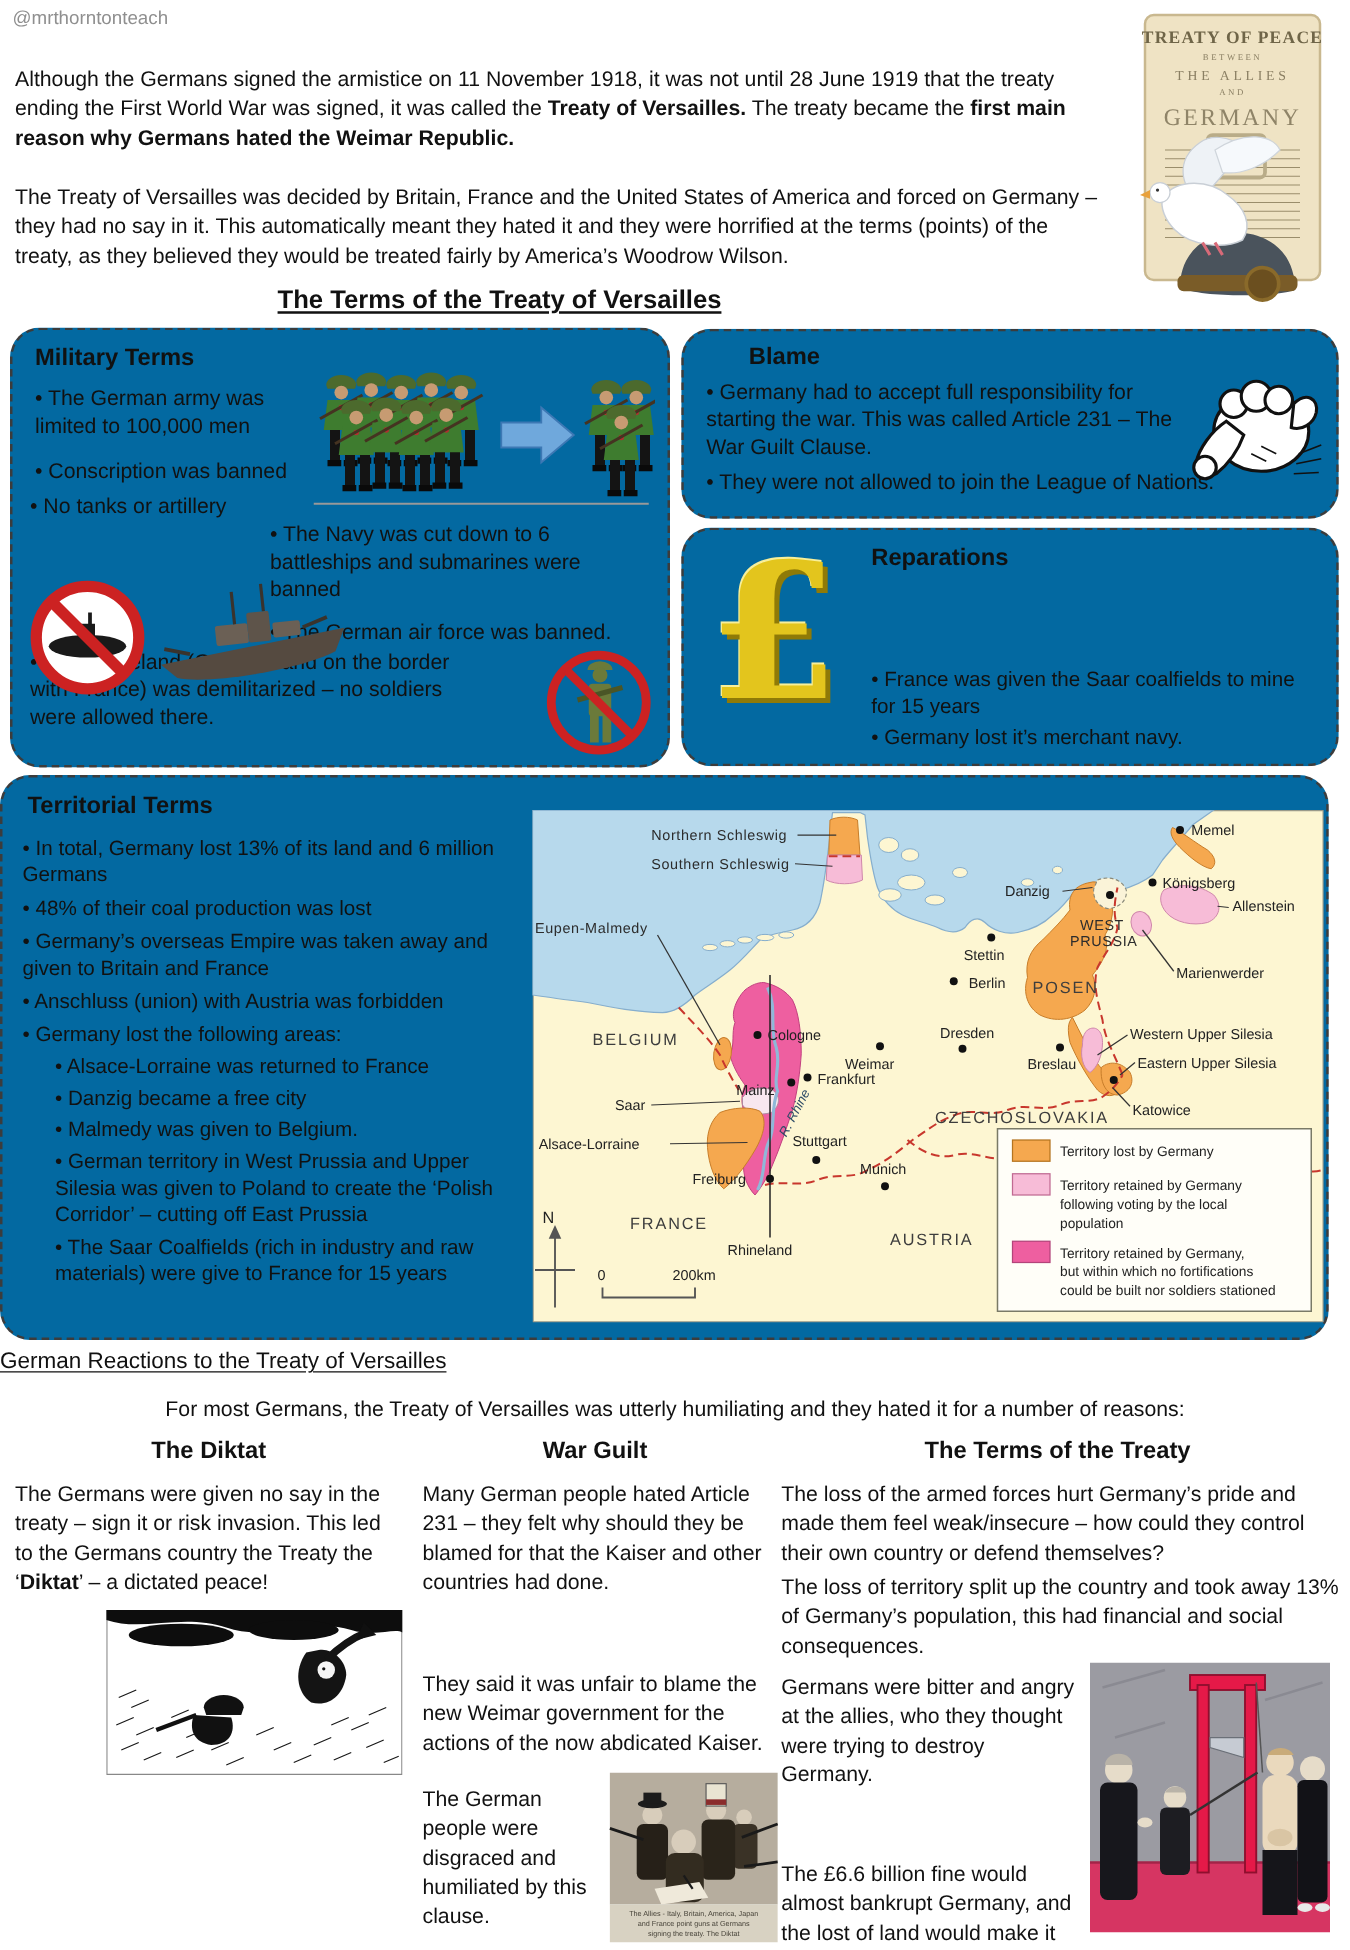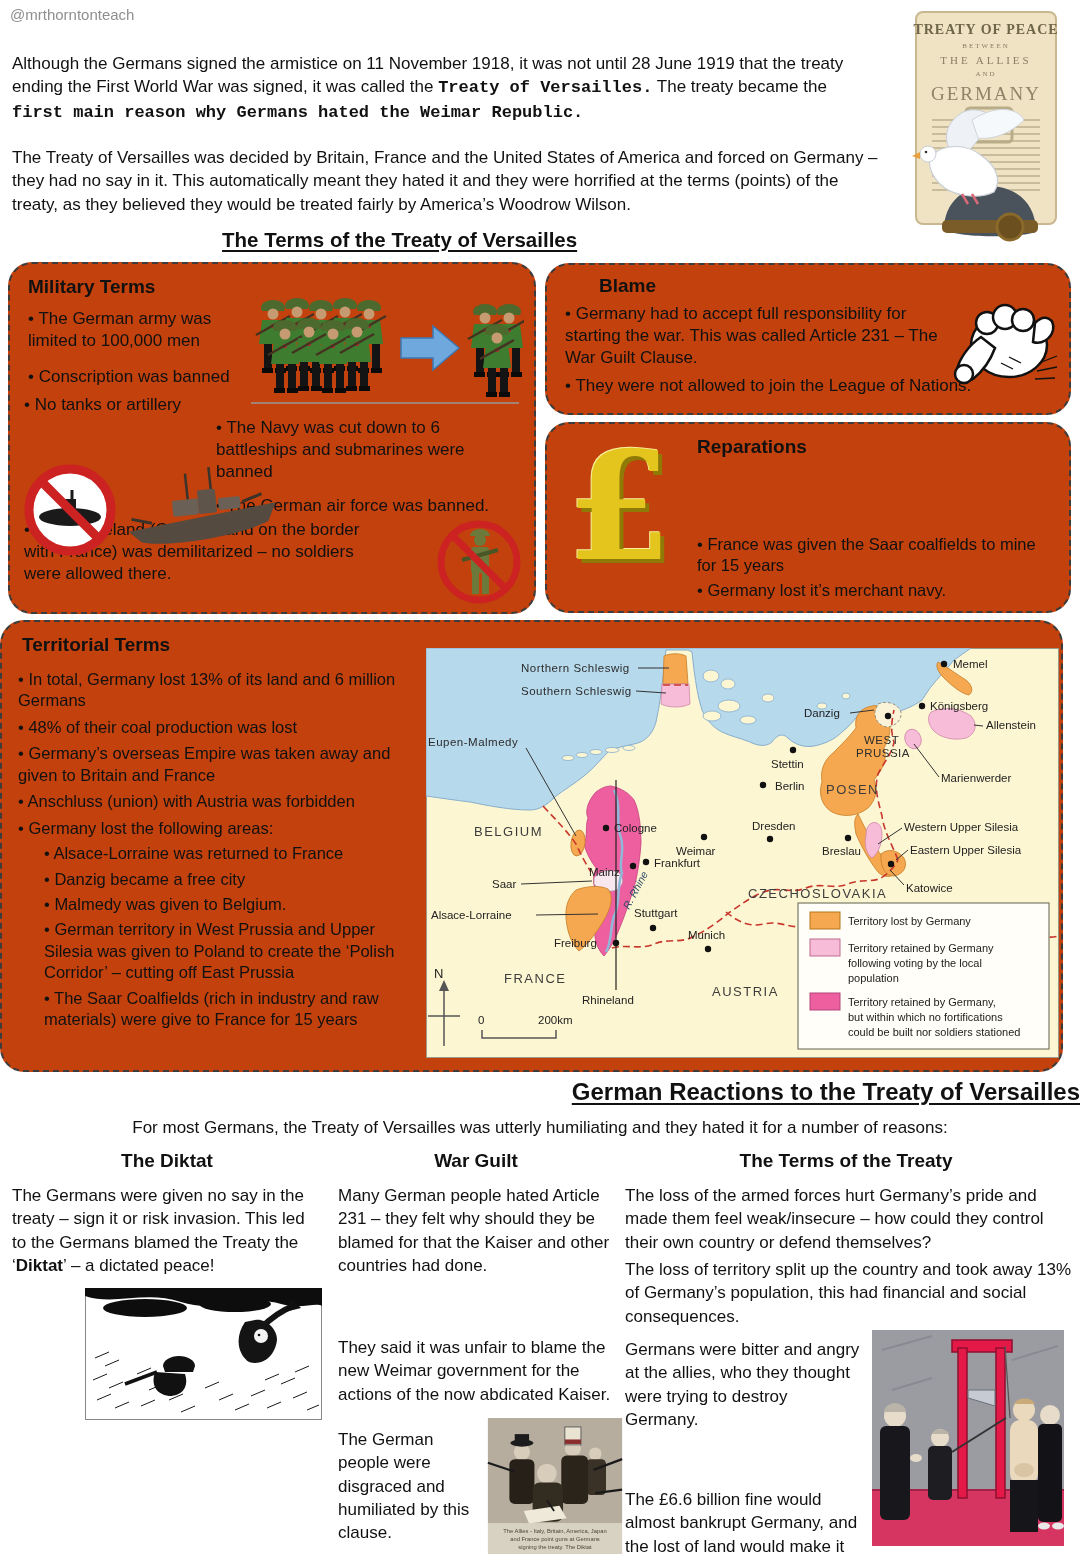--- a/index.html
+++ b/index.html
@@ -1,31 +1,31 @@
 <!DOCTYPE html>
 <html><head>
 <meta charset="utf-8">
 <style>
   html,body{margin:0;padding:0;background:#e8e8e8;}
   .page{position:relative;width:1080px;height:1560px;background:#ffffff;margin:0 auto;
         font-family:"Liberation Sans",sans-serif;color:#111;overflow:hidden;}
   .abs{position:absolute;}
-  .b{font-weight:bold;font-family:Liberation Mono, monospace;}
+  .b{font-weight:bold;}
   .bi{font-weight:bold;}
   .i{font-style:italic;}
 
   .handle{left:10px;top:6px;font-size:15px;color:#8f8f8f;}
   .main-title{left:0;width:100%;top:10px;text-align:center;font-size:29px;font-weight:bold;
               text-decoration:underline;text-underline-offset:4px;}
   .intro1{left:12px;top:52px;width:866px;font-size:17.5px;line-height:1.32;}
   .intro2{left:12px;top:146px;width:872px;font-size:17.5px;line-height:1.32;}
   .terms-heading{left:0;width:74%;top:228px;text-align:center;font-size:20.5px;font-weight:bold;
                  text-decoration:underline;text-underline-offset:3px;}
 
-  .box{position:absolute;border:2.5px dashed #3c3c3c;border-radius:24px;background:#c2410c;}
+  .box{position:absolute;border:2.5px dashed #3c3c3c;border-radius:24px;background:#0369a1;}
   .box-military{left:8px;top:262px;width:524px;height:348px;}
   .box-blame{left:545px;top:263px;width:522px;height:148px;}
   .box-reparations{left:545px;top:422px;width:522px;height:187px;}
   .box-territorial{left:0;top:620px;width:1059px;height:448px;}
 
   .box-title{font-size:19px;font-weight:bold;}
   .bullet{font-size:17px;line-height:1.3;}
   .bullet::before{content:"• ";}
   .sub-bullet{font-size:16.5px;line-height:1.3;margin:4px 0 0 26px;}
   .sub-bullet::before{content:"• ";}
@@ -53,21 +53,21 @@
   .rep-title{left:150px;top:12px;}
   .rep-b1{left:150px;top:40px;width:362px;font-size:16.5px;}
   .rep-b2{left:150px;top:110px;width:362px;font-size:16.5px;}
   .rep-b3{left:150px;top:156px;width:362px;font-size:16.5px;}
 
   .terr-title{left:20px;top:12px;}
   .terr-list{left:16px;top:42px;width:406px;}
   .terr-list .bullet{font-size:16.5px;margin-top:5px;}
   .map{left:424px;top:26px;width:633px;height:410px;}
 
-  .reactions-heading{left:0;width:100%;top:1078px;text-align:right;font-size:24px;font-weight:bold;
+  .reactions-heading{left:0;width:100%;top:1078px;text-align:left;font-size:18px;font-weight:normal;
                      text-decoration:underline;text-underline-offset:3px;}
   .reactions-intro{left:0;width:100%;top:1118px;text-align:center;font-size:17px;}
   .colh{font-size:19px;font-weight:bold;text-align:center;top:1150px;}
   .colh-1{left:12px;width:310px;}
   .colh-2{left:335px;width:282px;}
   .colh-3{left:625px;width:442px;}
   .para{font-size:17px;line-height:1.37;}
   .c1p1{left:12px;top:1184px;width:302px;}
   .c1img{left:85px;top:1288px;width:237px;height:132px;}
   .c1p2{left:12px;top:1428px;width:314px;}
@@ -400,21 +400,21 @@
     </svg>
   </div>
 
   <div class="abs reactions-heading">German Reactions to the Treaty of Versailles</div>
   <div class="abs reactions-intro">For most Germans, the Treaty of Versailles was utterly humiliating and they hated it for a number of reasons:</div>
 
   <div class="abs colh colh-1">The Diktat</div>
   <div class="abs colh colh-2">War Guilt</div>
   <div class="abs colh colh-3">The Terms of the Treaty</div>
 
-  <div class="abs para c1p1"><span>The Germans were given no say in the treaty – sign it or risk invasion. This led to the Germans blamed the Treaty the ‘</span><span class="bi">Diktat</span><span>’ – a dictated peace!</span></div>
+  <div class="abs para c1p1"><span>The Germans were given no say in the treaty – sign it or risk invasion. This led to the Germans country the Treaty the ‘</span><span class="bi">Diktat</span><span>’ – a dictated peace!</span></div>
 
   <svg class="abs c1img" viewBox="0 0 237 132">
     <rect x="0.5" y="0.5" width="236" height="131" fill="#ffffff" stroke="#888"></rect>
     <path d="M0,0 H237 V18 C230,14 216,22 196,16 C162,6 132,26 96,14 C60,2 30,18 0,8 Z" fill="#0d0d0d"></path>
     <ellipse cx="60" cy="20" rx="42" ry="9" fill="#0d0d0d"></ellipse>
     <ellipse cx="150" cy="16" rx="36" ry="8" fill="#0d0d0d"></ellipse>
     <g stroke="#1a1a1a" stroke-width="1">
       <path d="M10,70 l14,-6 M20,78 l14,-6 M8,92 l14,-6 M24,100 l14,-6 M12,112 l14,-6 M30,120 l14,-6"></path>
       <path d="M52,86 l14,-6 M64,102 l14,-6 M56,118 l14,-6 M84,112 l14,-6 M96,124 l14,-6"></path>
       <path d="M120,100 l14,-6 M134,112 l14,-6 M150,122 l14,-6 M166,108 l14,-6 M182,120 l14,-6"></path>

